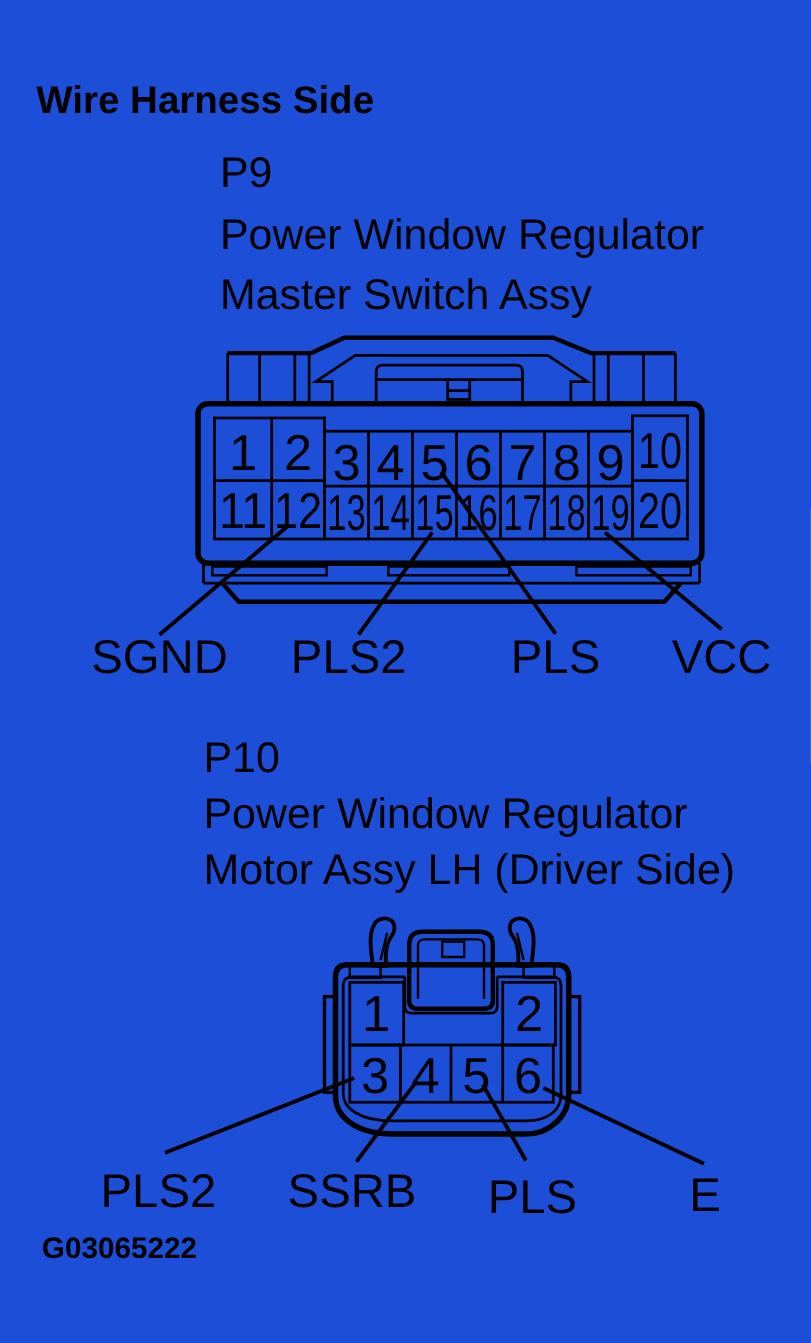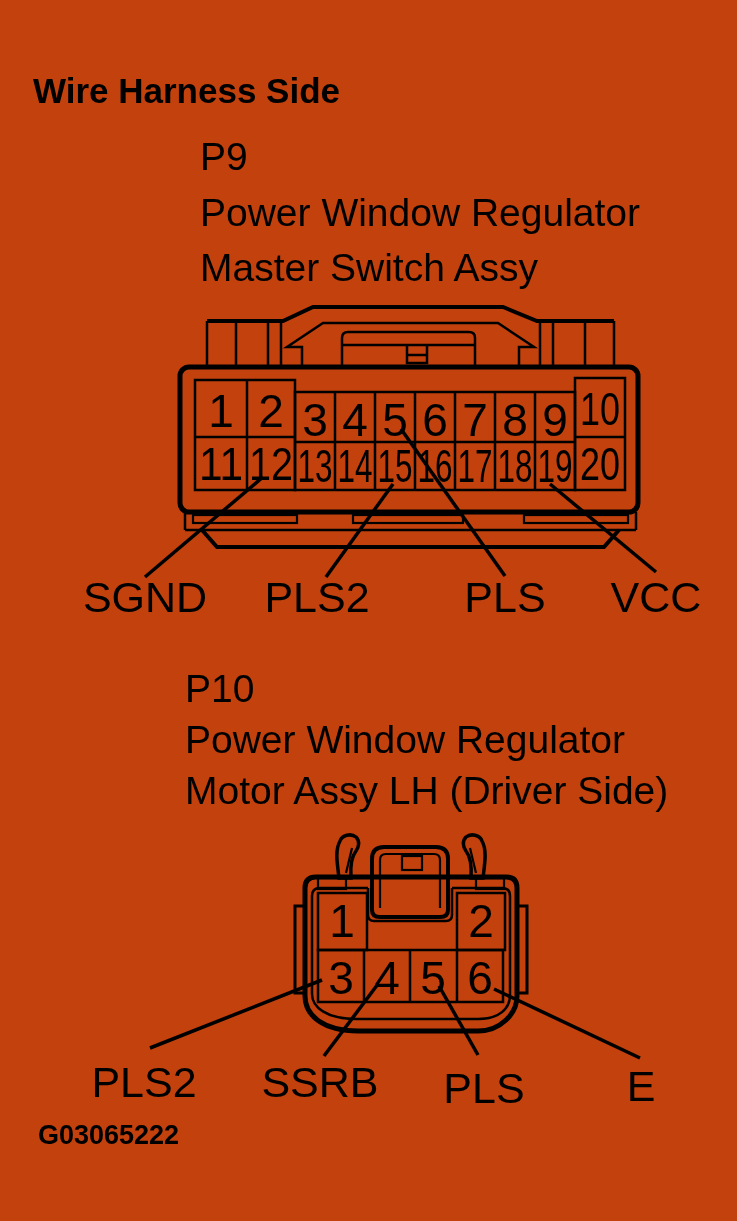--- a/index.html
+++ b/index.html
@@ -1,17 +1,17 @@
 <!DOCTYPE html>
 <html><head>
 <meta charset="utf-8">
 <style>
   html,body{margin:0;padding:0;background:#888;}
   .page{
-    width:737px;height:1221px;background:#c2410c;position:relative;
+    width:737px;height:1221px;background:#1d4ed8;position:relative;
     margin:0 auto;overflow:hidden;
     font-family:"Liberation Sans", sans-serif;
   }
   svg{position:absolute;left:0;top:0;}
   .ink{stroke:#000;fill:none;}
   text{fill:#000;stroke:none;font-family:"Liberation Sans", sans-serif;}
   .title-txt{font-size:35px;font-weight:bold;}
   .cap-txt{font-size:39px;}
   .pin-txt{font-size:46px;text-anchor:middle;}
   .term-txt{font-size:43px;text-anchor:middle;}

